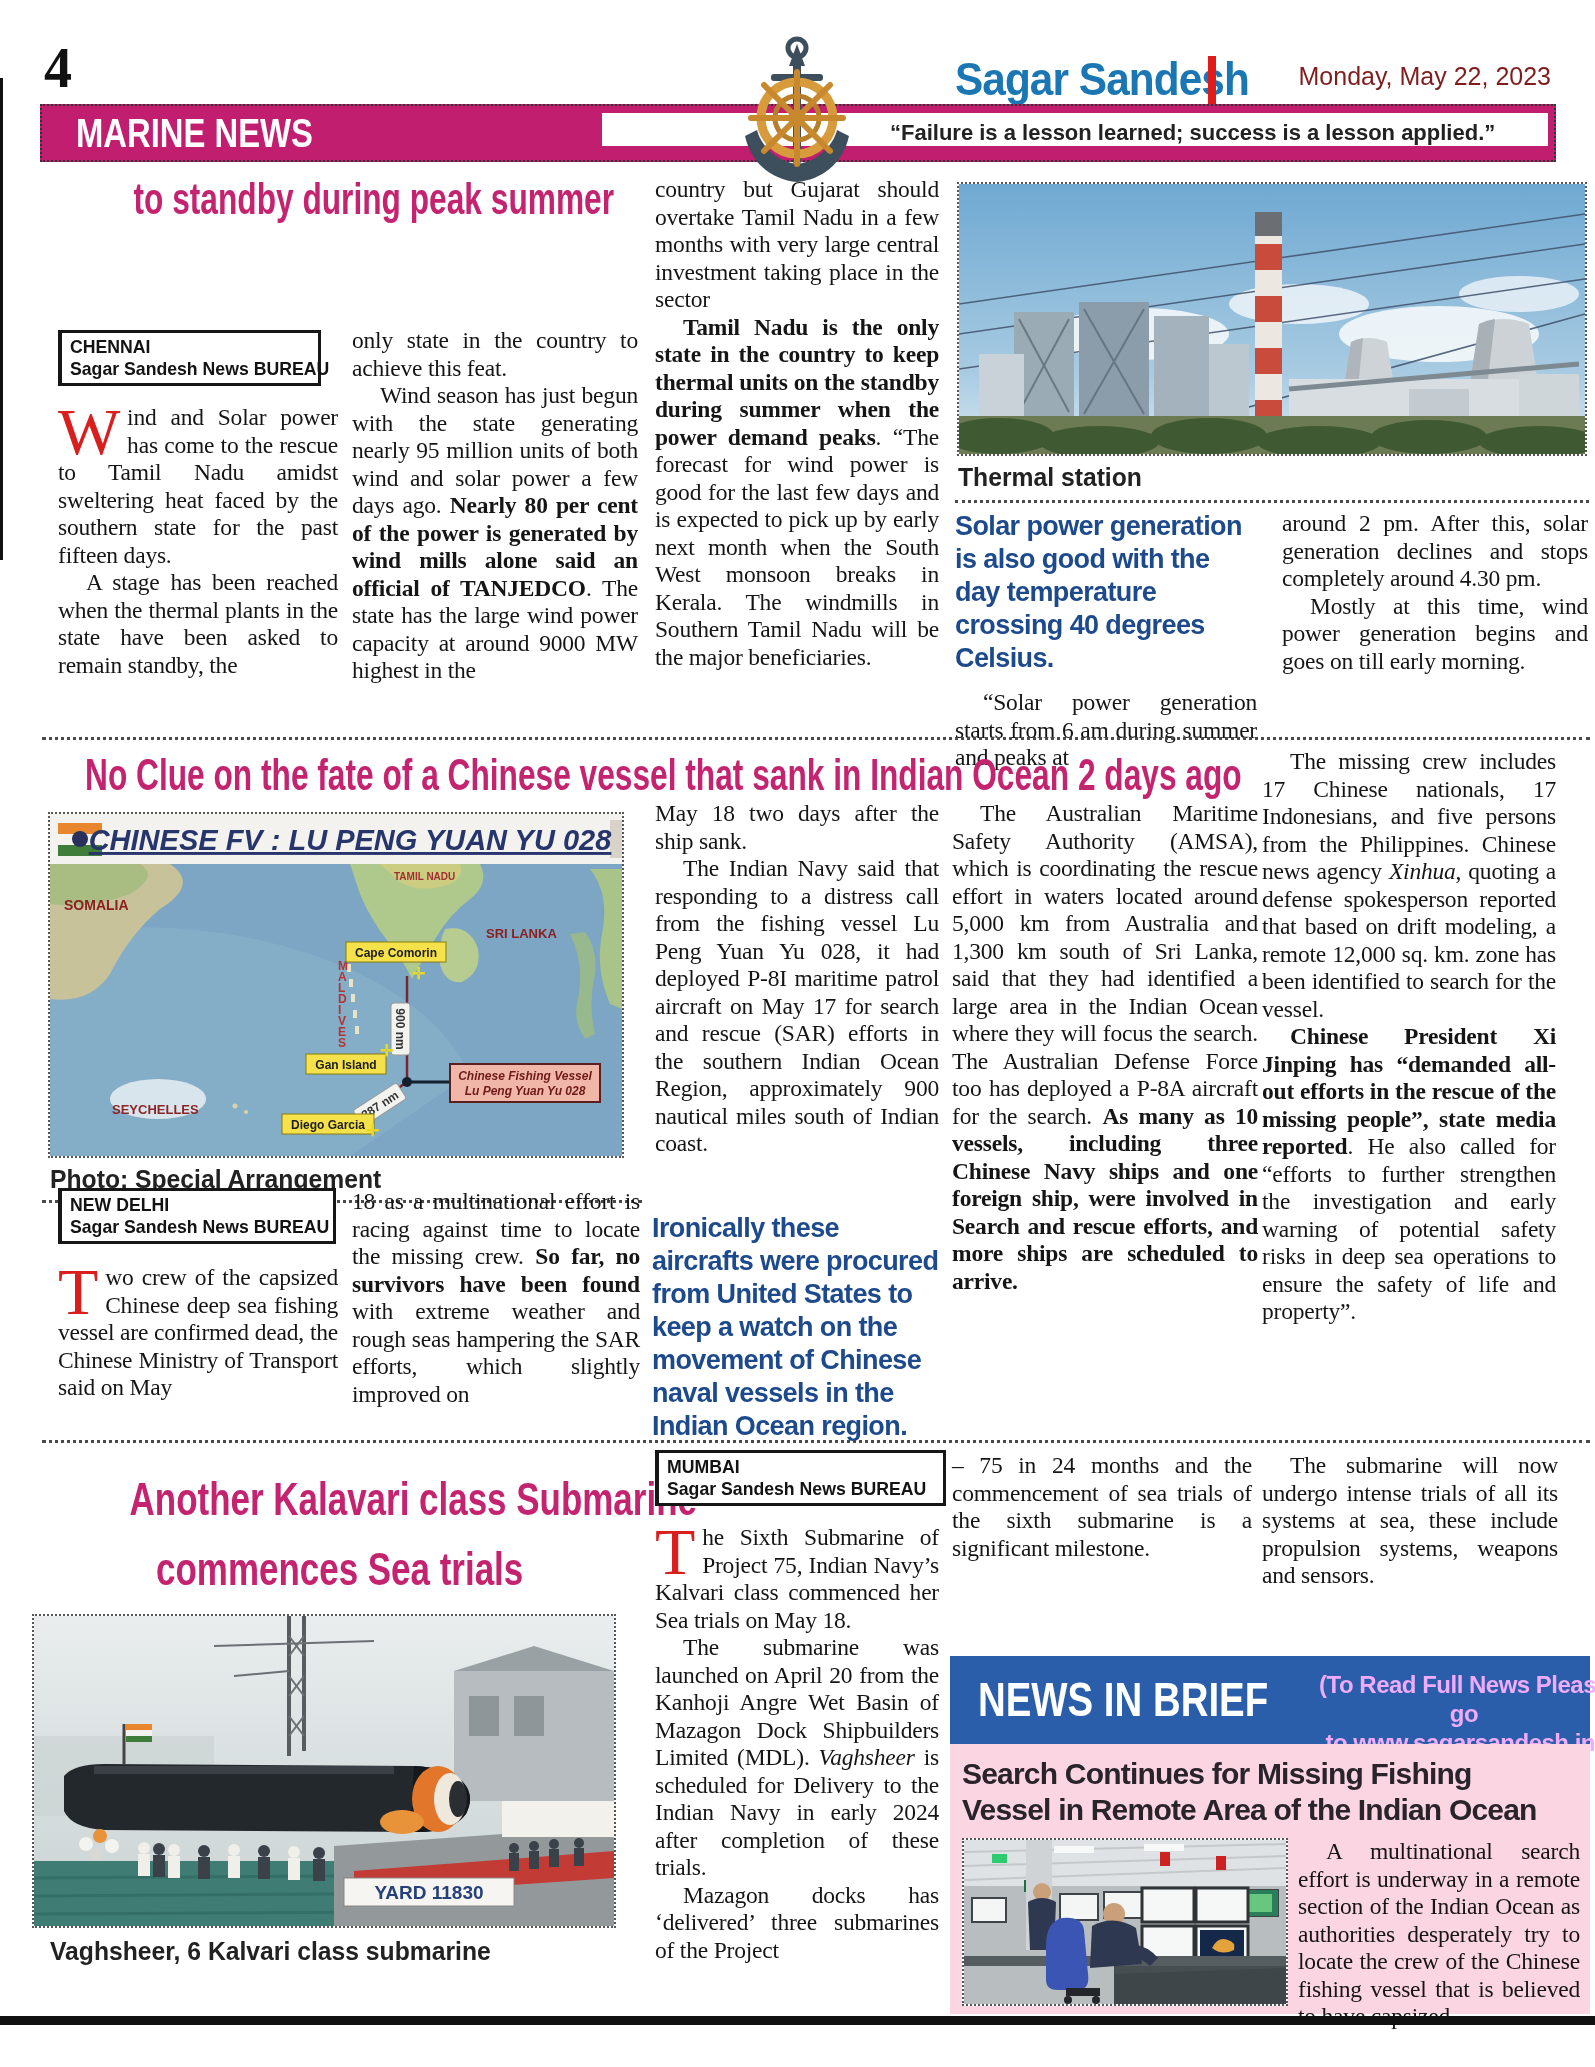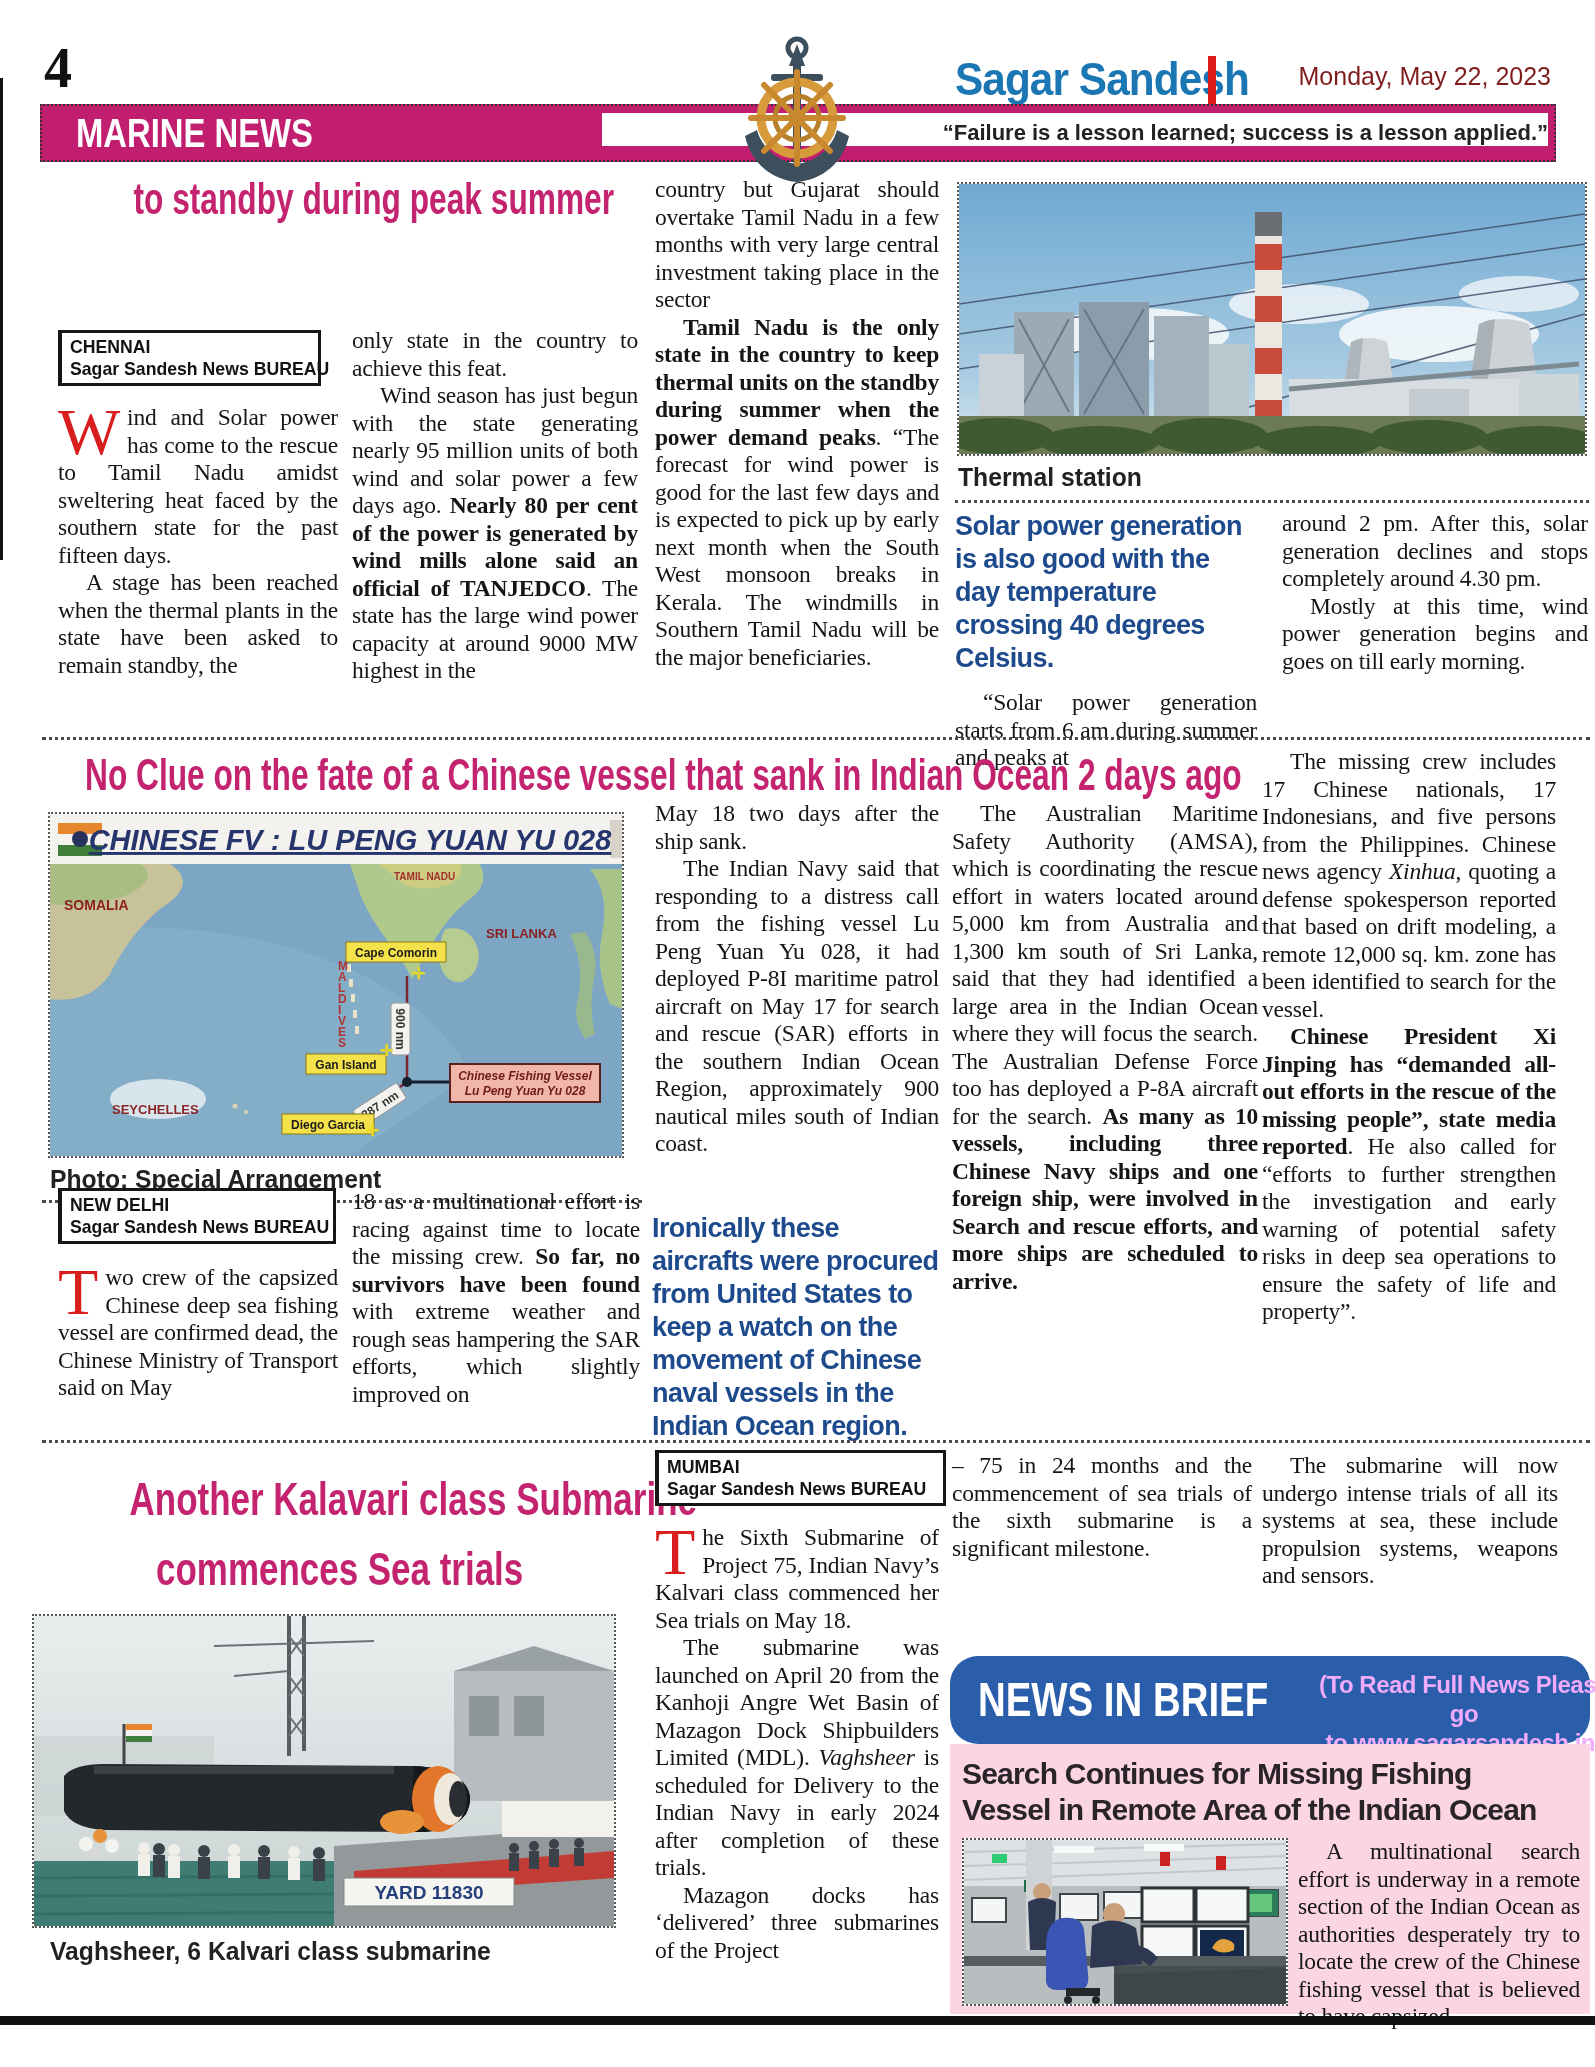--- a/index.html
+++ b/index.html
@@ -53,21 +53,21 @@
   <div class="abs" style="left:955px;top:52px;">
     <span class="masthead" style="display:inline-block;transform:scaleX(0.92);transform-origin:left center;">Sagar Sandesh</span>
   </div>
   <div class="abs" style="left:1208px;top:56px;width:8px;height:48px;background:#e01b1b;"></div>
   <div class="abs date" style="right:44px;top:62px;">Monday, May 22, 2023</div>
 
   <div class="abs banner" style="left:40px;top:104px;width:1516px;height:58px;">
     <div class="abs banner-title" style="left:34px;top:1px;">
       <span class="cndL" style="transform:scaleX(0.82);">MARINE NEWS</span>
     </div>
-    <div class="abs quotebox" style="left:560px;top:7px;width:946px;height:33px;padding-left:288px;box-sizing:border-box;text-align:right;">“Failure is a lesson learned; success is a lesson applied.”</div>
+    <div class="abs quotebox" style="left:560px;top:7px;width:946px;height:33px;padding-left:288px;box-sizing:border-box;">“Failure is a lesson learned; success is a lesson applied.”</div>
   </div>
 
   <div class="abs" style="left:733px;top:34px;width:128px;height:152px;z-index:6;">
     <svg width="128" height="152" viewBox="0 0 128 152">
       <path d="M64 10 l-8 22 h16 z" fill="#3d4f5c"></path>
       <circle cx="64" cy="14" r="9" fill="none" stroke="#3d4f5c" stroke-width="5"></circle>
       <rect x="60" y="22" width="8" height="108" rx="3" fill="#3d4f5c"></rect>
       <rect x="38" y="40" width="52" height="7" rx="3" fill="#3d4f5c"></rect>
       <path d="M64 130 C44 128 28 112 24 96 l-12 6 c6 28 28 44 52 46 24-2 46-18 52-46 l-12-6 c-4 16-20 32-40 34z" fill="#3d4f5c"></path>
       <circle cx="64" cy="84" r="36" fill="none" stroke="#d89b3c" stroke-width="9"></circle>
@@ -410,21 +410,21 @@
     <p><span>Mazagon docks has ‘delivered’ three submarines of the Project</span></p>
   </div>
 
   <div class="abs body-text" style="left:952px;top:1452px;width:300px;">
     <p class="noind"><span>– 75 in 24 months and the commencement of sea trials of the sixth submarine is a significant milestone.</span></p>
   </div>
   <div class="abs body-text" style="left:1262px;top:1452px;width:296px;">
     <p><span>The submarine will now undergo intense trials of all its systems at sea, these include propulsion systems, weapons and sensors.</span></p>
   </div>
 
-  <div class="abs brief-banner" style="left:950px;top:1656px;width:640px;height:88px;border-radius:28px;">
+  <div class="abs brief-banner" style="left:950px;top:1656px;width:640px;height:88px;">
     <div class="abs brief-title" style="left:28px;top:0;">
       <span class="cndL" style="transform:scaleX(0.8);">NEWS IN BRIEF</span>
     </div>
     <div class="abs brief-note" style="left:330px;top:14px;width:300px;">
       <div>(To Read Full News Please go</div>
       <div>to www.sagarsandesh.in)</div>
     </div>
   </div>
 
   <div class="abs pinkbox" style="left:950px;top:1744px;width:640px;height:270px;">

